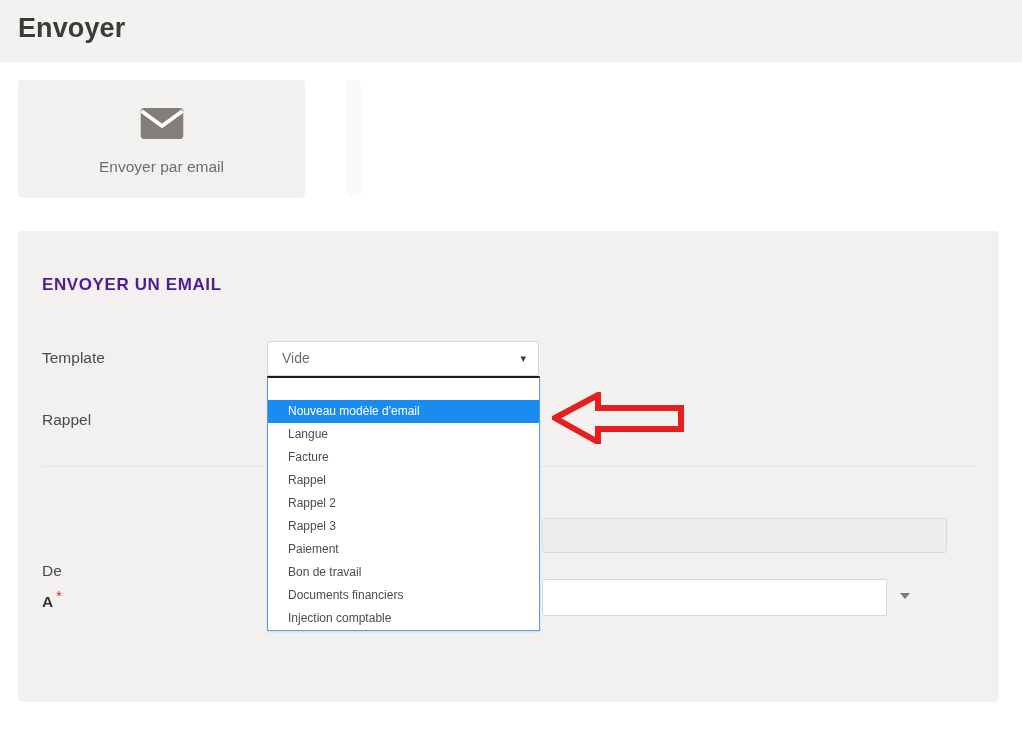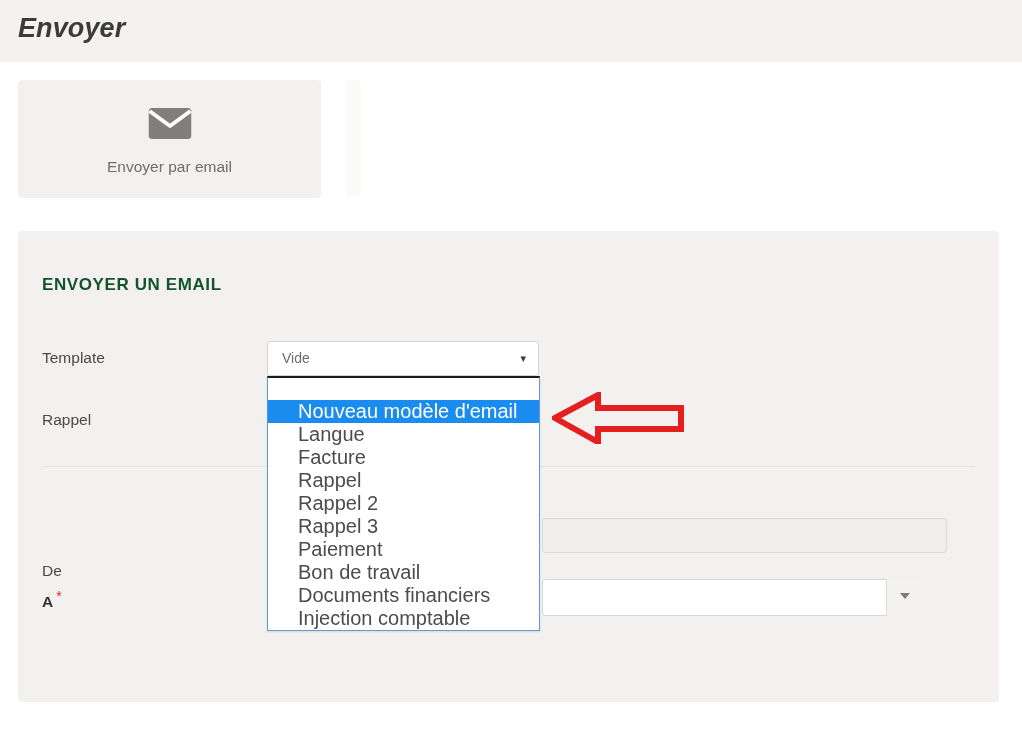--- a/index.html
+++ b/index.html
@@ -16,21 +16,20 @@
     position: relative;
   }
 
   
   .page-header {
     position: absolute;
     left: 0; top: 0;
     width: 1022px;
     height: 70px;
     background: #f3f2f0;
-    font-style: italic;
   }
   .page-header .title {
     position: absolute;
     left: 18px;
     top: 13px;
     font-size: 27px;
     font-weight: bold;
     color: #3b3b38;
     letter-spacing: 0.1px;
   }
@@ -45,21 +44,20 @@
   }
   .action-card {
     position: absolute;
     left: 18px;
     top: 18px;
     width: 287px;
     height: 118px;
     background: #f2f1ef;
     border-radius: 4px;
     cursor: pointer;
-    padding-left: 16px;
   }
   .action-card .env-icon {
     position: absolute;
     left: 50%;
     top: 28px;
     transform: translateX(-50%);
     width: 43px;
     height: 31px;
   }
   .action-card .env-icon svg { display: block; }
@@ -92,21 +90,21 @@
     background: #f2f1ef;
     border-radius: 4px;
   }
   .form-panel .section-title {
     position: absolute;
     left: 24px;
     top: 44px;
     font-size: 17px;
     font-weight: bold;
     letter-spacing: 0.6px;
-    color: #14532d;
+    color: #4c1d95;
   }
 
   .form-label {
     position: absolute;
     font-size: 15.5px;
     color: #4a4a4a;
     white-space: nowrap;
   }
   .form-label.req { font-weight: bold; color: #333; }
   .req-star {
@@ -155,22 +153,22 @@
     background: #ffffff;
     border: 1px solid #5b9dd9;
     border-top: 2px solid #1b1b1b;
     box-sizing: border-box;
     z-index: 40;
     box-shadow: 0 1px 2px rgba(0,0,0,0.10);
   }
   .dd-item {
     height: 23px;
     line-height: 23px;
-    padding-left: 30px;
-    font-size: 20px;
+    padding-left: 20px;
+    font-size: 12px;
     color: #4c4c4c;
     white-space: nowrap;
     cursor: pointer;
   }
   .dd-item.blank { height: 22px; }
   .dd-item.selected {
     background: #1a8cf0;
     color: #ffffff;
   }
 

